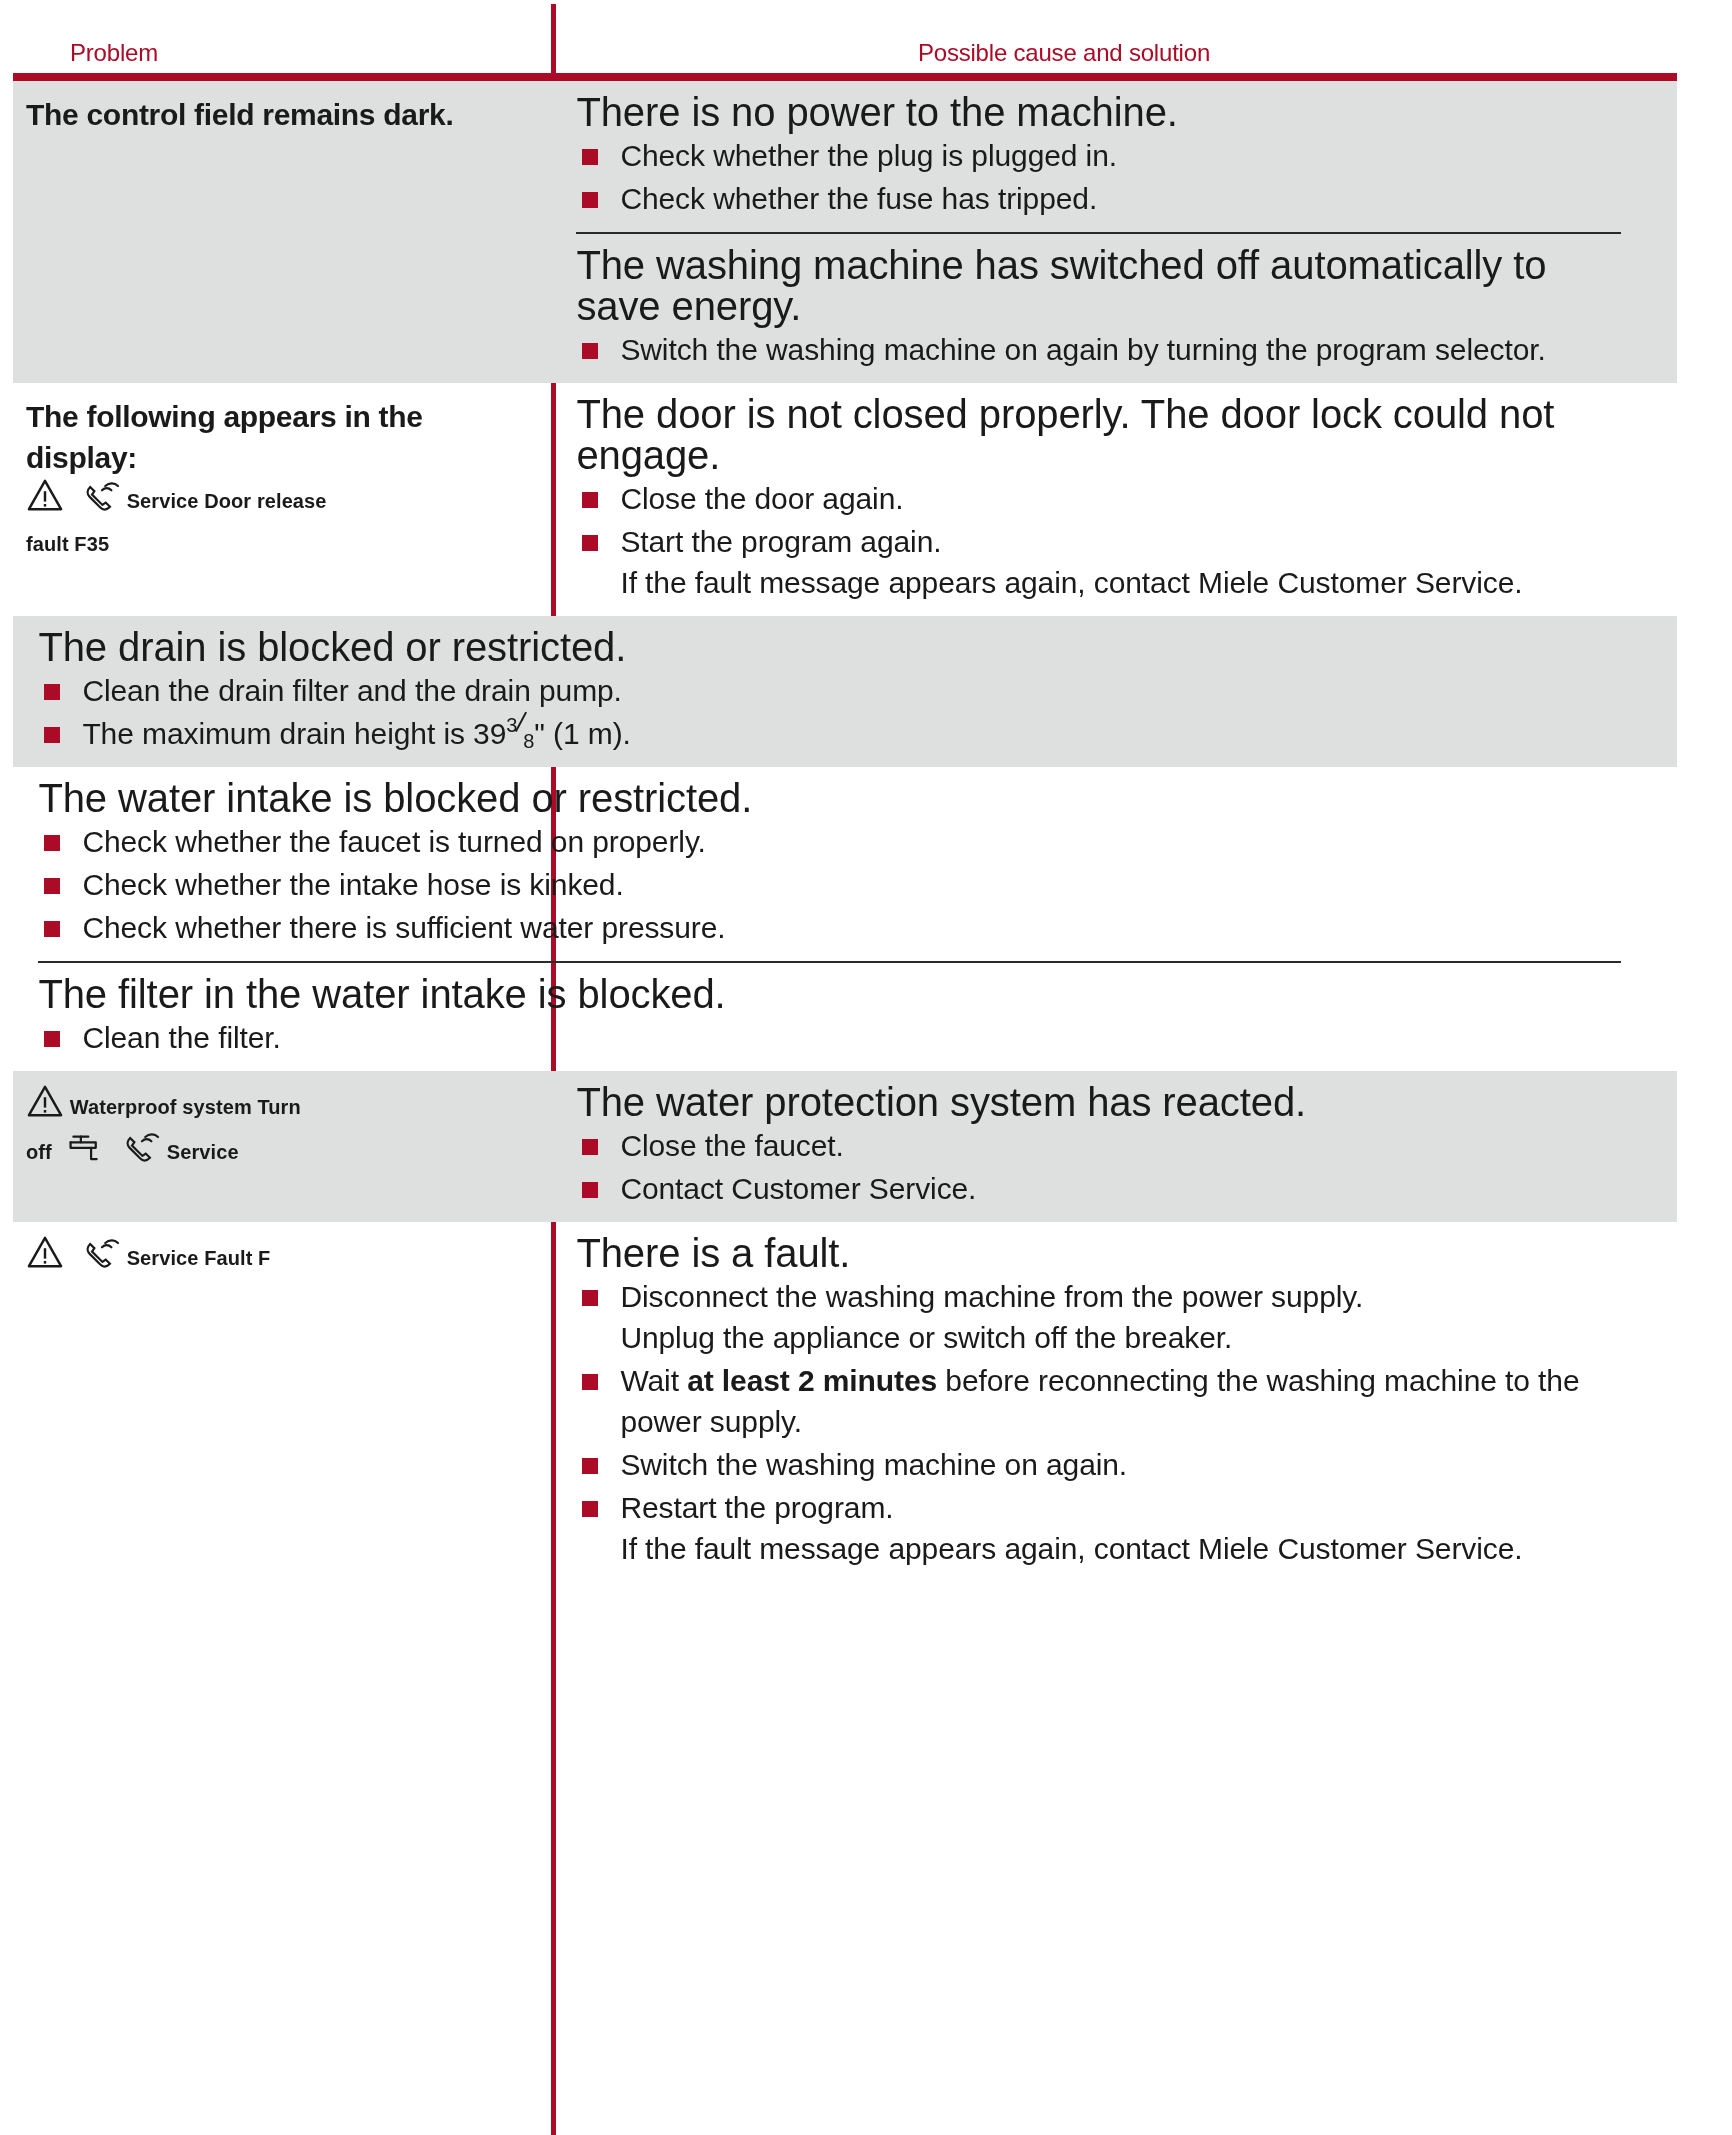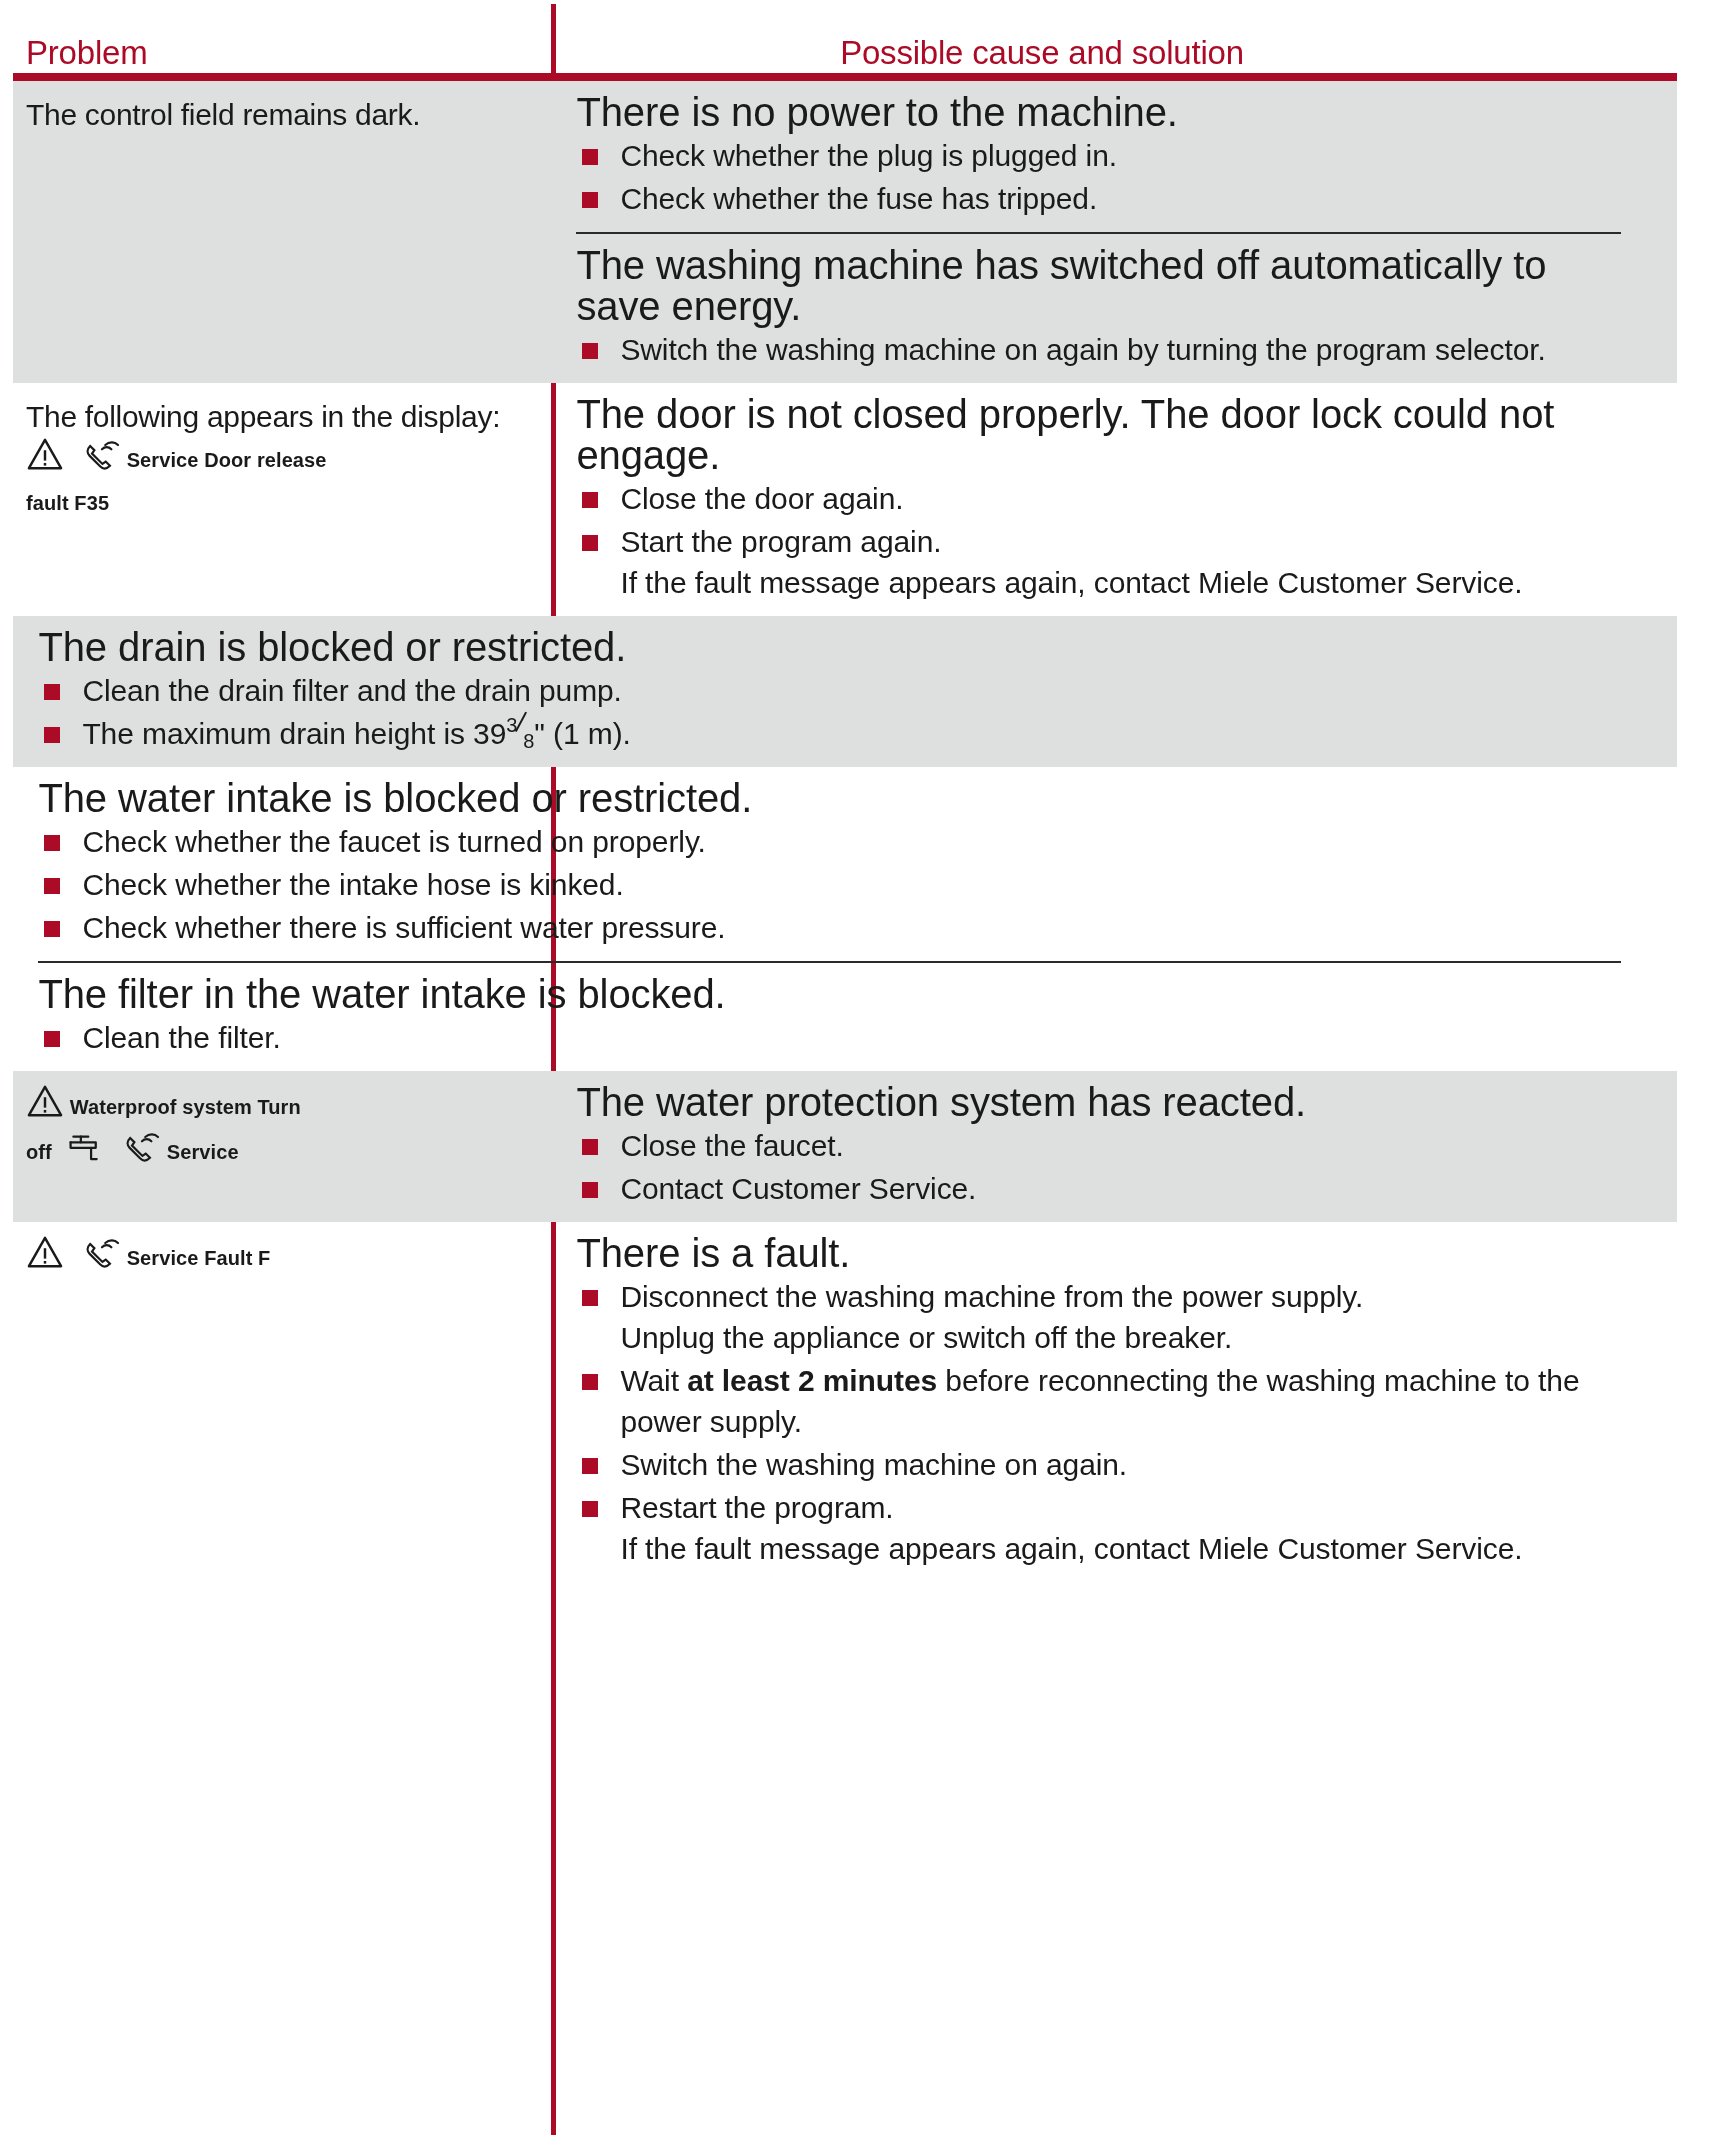--- a/index.html
+++ b/index.html
@@ -37,25 +37,26 @@
   }
   .thead .col-cause {
     flex: 1 1 auto;
     box-sizing: border-box;
     padding-left: 35px;
     text-align: center;
     padding-right: 179px;
   }
   .head-label {
     color: #AB0B26;
-    font-size: 33px;
+    font-size: 24px;
     line-height: 38px;
     font-weight: 400;
     letter-spacing: -0.2px;
     white-space: nowrap;
+    margin-left: 44px;
   }
 
   .head-rule {
     position: absolute;
     left: 13px;
     right: 56px;
     top: 73px;
     height: 8.5px;
     background: #AB0B26;
   }
@@ -99,21 +100,21 @@
   .subblock {
     padding: 11.3px 0 13px 0;
   }
   .subblock + .subblock {
     border-top: 2.8px solid #2a2a2a;
   }
 
   .ptitle {
     font-size: 30px;
     line-height: 41px;
-    font-weight: normal;
+    font-weight: bold;
     letter-spacing: -0.3px;
   }
   .pdisplay {
     font-size: 20px;
     line-height: 43px;
     font-weight: 700;
     letter-spacing: 0.1px;
   }
   .ctext {
     font-size: 40px;

